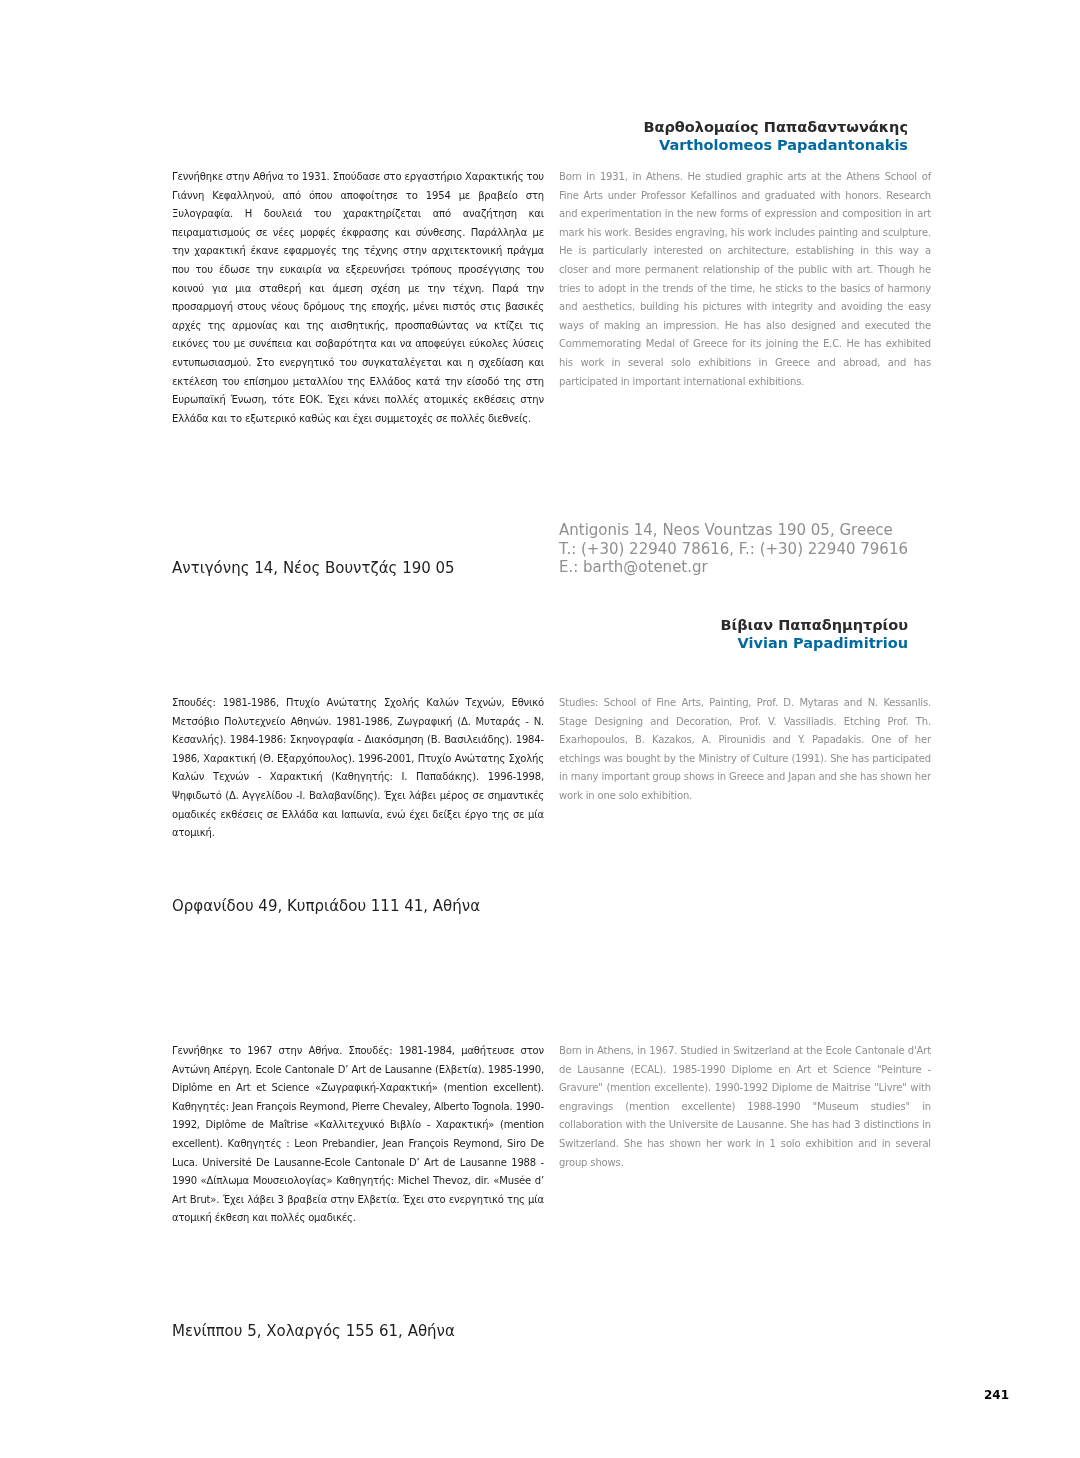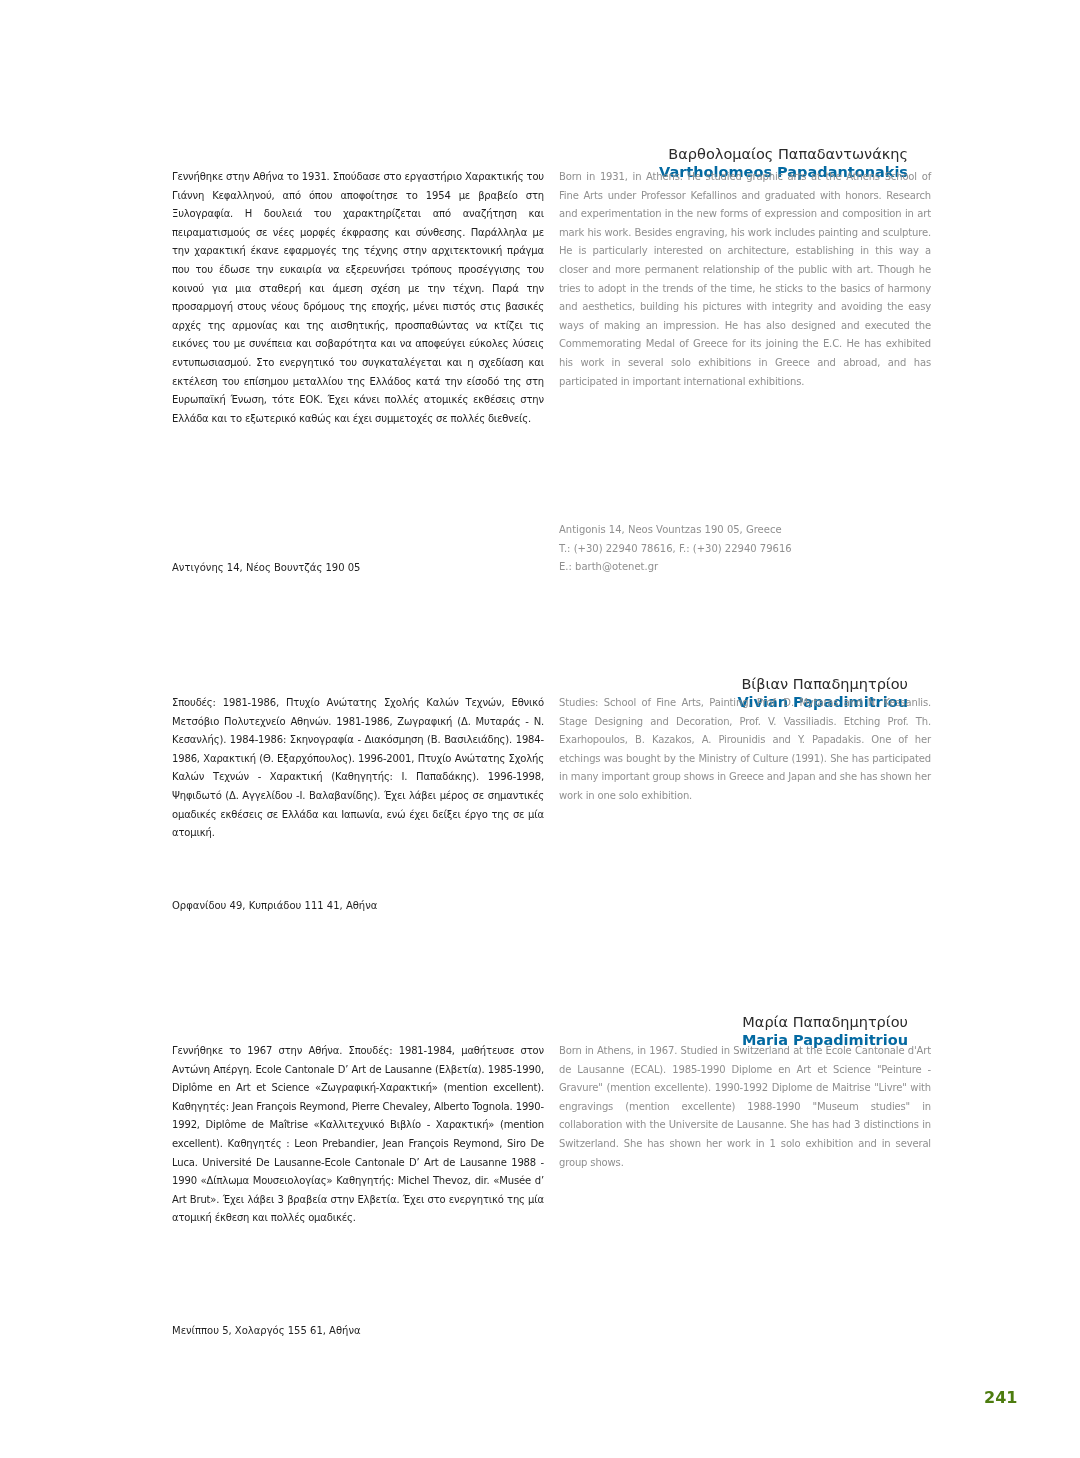--- a/index.html
+++ b/index.html
@@ -6,35 +6,35 @@
   body {
     width: 1080px; height: 1458px; position: relative;
     background: #ffffff; overflow: hidden;
     font-family: "DejaVu Sans", sans-serif;
   }
   .page { position: absolute; inset: 0; }
   .heading {
     position: absolute; right: 172px; text-align: right;
     font-size: 14.5px; line-height: 18px;
   }
-  .heading .gr { color: #2a2a2a; font-weight: normal; margin-top: 27px; }
+  .heading .gr { color: #2a2a2a; font-weight: bold; }
   .heading .en { color: #0369a1; font-weight: bold; }
   .col {
     position: absolute; font-size: 10px; line-height: 18.6px;
     text-align: justify; hyphens: manual; letter-spacing: -0.15px;
   }
   .col.left { left: 172px; width: 372px; color: #1f1f1f; }
   .col.right { left: 559px; width: 372px; color: #8f8f8f; }
-  .addr { position: absolute; font-size: 10px; line-height: 18.6px; }
+  .addr { position: absolute; font-size: 15px; line-height: 18.6px; }
   .addr.left { left: 172px; color: #1f1f1f; }
   .addr.right { left: 559px; color: #8f8f8f; }
   .addr div { white-space: nowrap; }
   .pagenum {
     position: absolute; left: 984px; top: 1388px;
-    font-size: 16px; color: #4d7c0f; font-weight: bold;
+    font-size: 12px; color: #000000; font-weight: bold;
   }
 </style>
 </head>
 <body>
 
 <div class="page">
 
   <div class="heading" style="top:118px;">
     <div class="gr">Βαρθολομαίος Παπαδαντωνάκης</div>
     <div class="en">Vartholomeos Papadantonakis</div>
@@ -43,34 +43,30 @@
   <div class="col right" style="top:168px;">Born in 1931, in Athens. He studied graphic arts at the Athens School of Fine Arts under Professor Kefallinos and graduated with honors. Research and experimentation in the new forms of expression and composition in art mark his work. Besides engraving, his work includes painting and sculpture. He is particularly interested on architecture, establishing in this way a closer and more permanent relationship of the public with art. Though he tries to adopt in the trends of the time, he sticks to the basics of harmony and aesthetics, building his pictures with integrity and avoiding the easy ways of making an impression. He has also designed and executed the Commemorating Medal of Greece for its joining the E.C. He has exhibited his work in several solo exhibitions in Greece and abroad, and has participated in important international exhibitions.</div>
   <div class="addr left" style="top:559px;">
     <div>Αντιγόνης 14, Νέος Βουντζάς 190 05</div>
   </div>
   <div class="addr right" style="top:521px;">
     <div>Antigonis 14, Neos Vountzas 190 05, Greece</div>
     <div>T.: (+30) 22940 78616, F.: (+30) 22940 79616</div>
     <div>E.: barth@otenet.gr</div>
   </div>
 
-  <div class="heading" style="top:648px;">
+  <div class="heading" style="top:616px;">
     <div class="gr">Βίβιαν Παπαδημητρίου</div>
     <div class="en">Vivian Papadimitriou</div>
   </div>
   <div class="col left" style="top:694px;">Σπουδές: 1981-1986, Πτυχίο Ανώτατης Σχολής Καλών Τεχνών, Εθνικό Μετσόβιο Πολυτεχνείο Αθηνών. 1981-1986, Ζωγραφική (Δ. Μυταράς - Ν. Κεσανλής). 1984-1986: Σκηνογραφία - Διακόσμηση (Β. Βασιλειάδης). 1984-1986, Χαρακτική (Θ. Εξαρχόπουλος). 1996-2001, Πτυχίο Ανώτατης Σχολής Καλών Τεχνών - Χαρακτική (Καθηγητής: Ι. Παπαδάκης). 1996-1998, Ψηφιδωτό (Δ. Αγγελίδου -Ι. Βαλαβανίδης). Έχει λάβει μέρος σε σημαντικές ομαδικές εκθέσεις σε Ελλάδα και Ιαπωνία, ενώ έχει δείξει έργο της σε μία ατομική.</div>
   <div class="col right" style="top:694px;">Studies: School of Fine Arts, Painting, Prof. D. Mytaras and N. Kessanlis. Stage Designing and Decoration, Prof. V. Vassiliadis. Etching Prof. Th. Exarhopoulos, B. Kazakos, A. Pirounidis and Y. Papadakis. One of her etchings was bought by the Ministry of Culture (1991). She has participated in many important group shows in Greece and Japan and she has shown her work in one solo exhibition.</div>
   <div class="addr left" style="top:897px;">
     <div>Ορφανίδου 49, Κυπριάδου 111 41, Αθήνα</div>
   </div>
 
-  <div class="heading" style="top:986px;">
-    <div class="gr">Μαρία Παπαδημητρίου</div>
-    <div class="en">Maria Papadimitriou</div>
-  </div>
   <div class="col left" style="top:1042px;">Γεννήθηκε το 1967 στην Αθήνα. Σπουδές: 1981-1984, μαθήτευσε στον Αντώνη Απέργη. Ecole Cantonale D’ Art de Lausanne (Ελβετία). 1985-1990, Diplôme en Art et Science «Ζωγραφική-Χαρακτική» (mention excellent). Καθηγητές: Jean François Reymond, Pierre Chevaley, Alberto Tognola. 1990-1992, Diplôme de Maîtrise «Καλλιτεχνικό Βιβλίο - Χαρακτική» (mention excellent). Καθηγητές : Leon Prebandier, Jean François Reymond, Siro De Luca. Université De Lausanne-Ecole Cantonale D’ Art de Lausanne 1988 - 1990 «Δίπλωμα Μουσειολογίας» Καθηγητής: Michel Thevoz, dir. «Musée d’ Art Brut». Έχει λάβει 3 βραβεία στην Ελβετία. Έχει στο ενεργητικό της μία ατομική έκθεση και πολλές ομαδικές.</div>
   <div class="col right" style="top:1042px;">Born in Athens, in 1967. Studied in Switzerland at the Ecole Cantonale d'Art de Lausanne (ECAL). 1985-1990 Diplome en Art et Science "Peinture - Gravure" (mention excellente). 1990-1992 Diplome de Maitrise "Livre" with engravings (mention excellente) 1988-1990 "Museum studies" in collaboration with the Universite de Lausanne. She has had 3 distinctions in Switzerland. She has shown her work in 1 solo exhibition and in several group shows.</div>
   <div class="addr left" style="top:1322px;">
     <div>Μενίππου 5, Χολαργός 155 61, Αθήνα</div>
   </div>
 
   <div class="pagenum">241</div>
 </div>
 
 </body></html>

